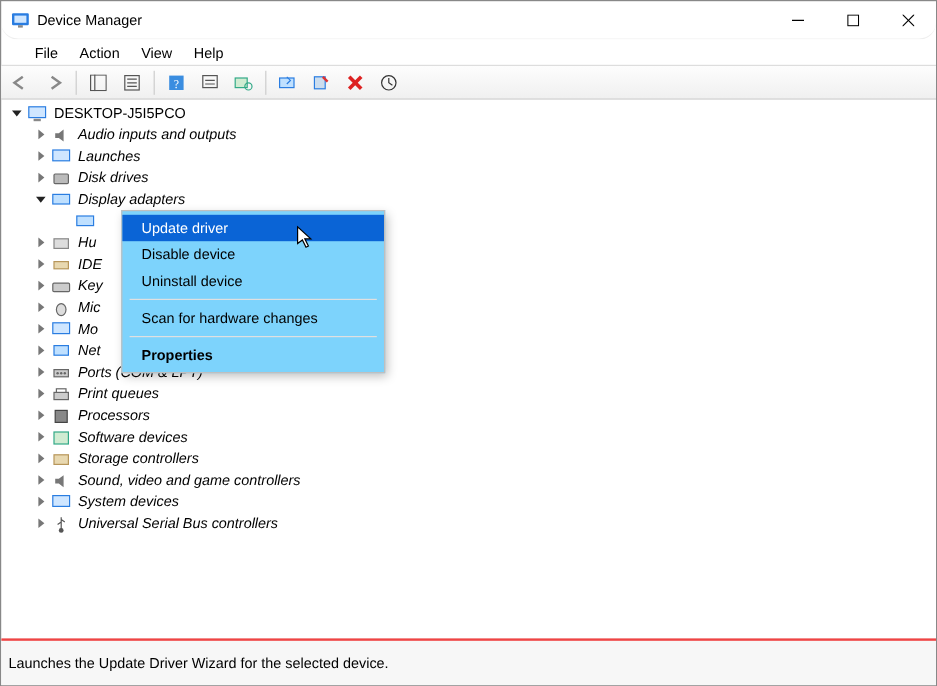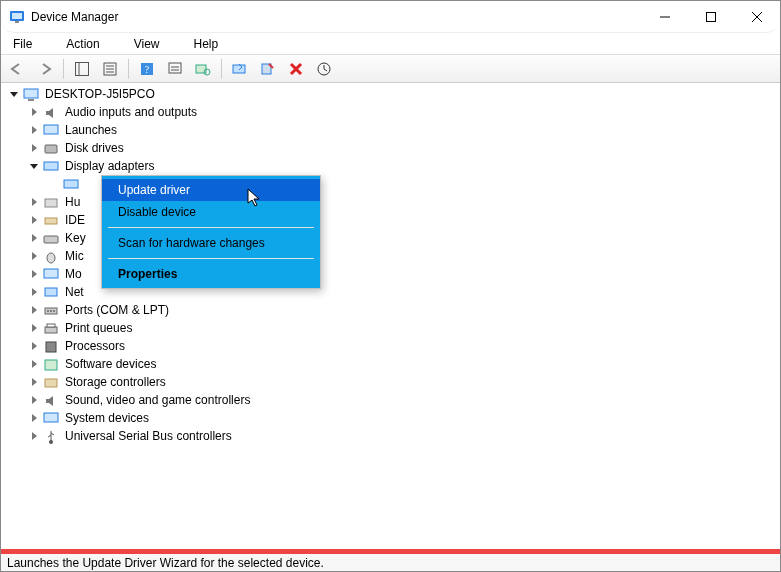--- a/index.html
+++ b/index.html
@@ -26,22 +26,22 @@
   }
   .titlebar .app-icon { width:16px; height:16px; margin-right:6px; }
   .titlebar .title { flex: 1; }
   .win-controls { display:flex; }
   .win-btn { width:46px; height:32px; display:flex; align-items:center; justify-content:center; }
   .win-btn svg { stroke:#000; stroke-width:1; fill:none; }
   .menubar {
     height: 22px;
     display:flex;
     align-items:center;
-    padding: 0 4px;
-    gap: 18px;
+    padding: 0 20px;
+    gap: 2px;
     border-bottom: 1px solid #ddd;
   }
   .menubar .menu-item { padding: 2px 8px; }
   .toolbar {
     height: 28px;
     display:flex;
     align-items:center;
     padding: 2px 4px;
     gap: 4px;
     border-bottom: 1px solid #ccc;
@@ -65,51 +65,51 @@
     height: 18px;
     white-space: nowrap;
   }
   .node .expander {
     width: 14px; height:14px;
     display:flex; align-items:center; justify-content:center;
     cursor:pointer;
   }
   .node .icon { width:16px; height:16px; margin: 0 4px 0 2px; display:flex;align-items:center;justify-content:center; }
   .node .label { padding: 0 2px; }
-  .indent-1 { padding-left: 20px; }
+  .indent-1 { padding-left: 20px; font-style: italic; }
   .indent-2 { padding-left: 40px; }
   .chev-right::before { content:""; display:inline-block; border-left:5px solid #777; border-top:4px solid transparent; border-bottom:4px solid transparent; }
   .chev-down::before { content:""; display:inline-block; border-top:5px solid #222; border-left:4px solid transparent; border-right:4px solid transparent; }
   .ctx-menu {
     position:absolute;
     left: 100px;
     top: 92px;
     width: 220px;
-    background:#0ea5e9;
+    background:#7dd3fc;
     border:1px solid #bfbfbf;
     box-shadow: 2px 3px 8px rgba(0,0,0,.25);
     padding: 3px 0;
     font-size: 12px;
     z-index: 10;
   }
   .ctx-item {
     padding: 4px 16px;
     white-space:nowrap;
   }
   .ctx-item.hover {
     background:#0a64d6;
     color:#fff;
   }
   .ctx-item.bold { font-weight:600; }
   .ctx-sep {
     height:1px; background:#e0e0e0; margin:4px 6px;
   }
   .statusbar {
-    height: 22px;
-    border-top:5px solid #ef4444;
+    height: 39px;
+    border-top:2px solid #ef4444;
     display:flex;
     align-items:center;
     padding: 0 6px;
     font-size: 12px;
     background:#f7f7f7;
   }
   .cursor-ptr {
     position:absolute;
     left: 246px; top: 105px;
     z-index: 20;
@@ -432,20 +432,21 @@
           <path d="M8 2v10M8 4l3 2M8 6l-3 2" stroke="#555" fill="none"></path>
           <circle cx="8" cy="13" r="2" fill="#555"></circle>
         </svg>
       </span>
     <span class="label">Universal Serial Bus controllers</span>
   </div>
 
   <div class="ctx-menu">
     <div class="ctx-item hover">Update driver</div>
     <div class="ctx-item">Disable device</div>
+    <div class="ctx-item">Uninstall device</div>
     <div class="ctx-sep"></div>
     <div class="ctx-item">Scan for hardware changes</div>
     <div class="ctx-sep"></div>
     <div class="ctx-item bold">Properties</div>
   </div>
 
   <span class="cursor-ptr">
     <svg width="16" height="20" viewBox="0 0 16 20">
         <path d="M1 1 L1 15 L5 12 L8 18 L10 17 L7 11 L12 11 Z" fill="#fff" stroke="#000" stroke-width="1"></path>
       </svg>

